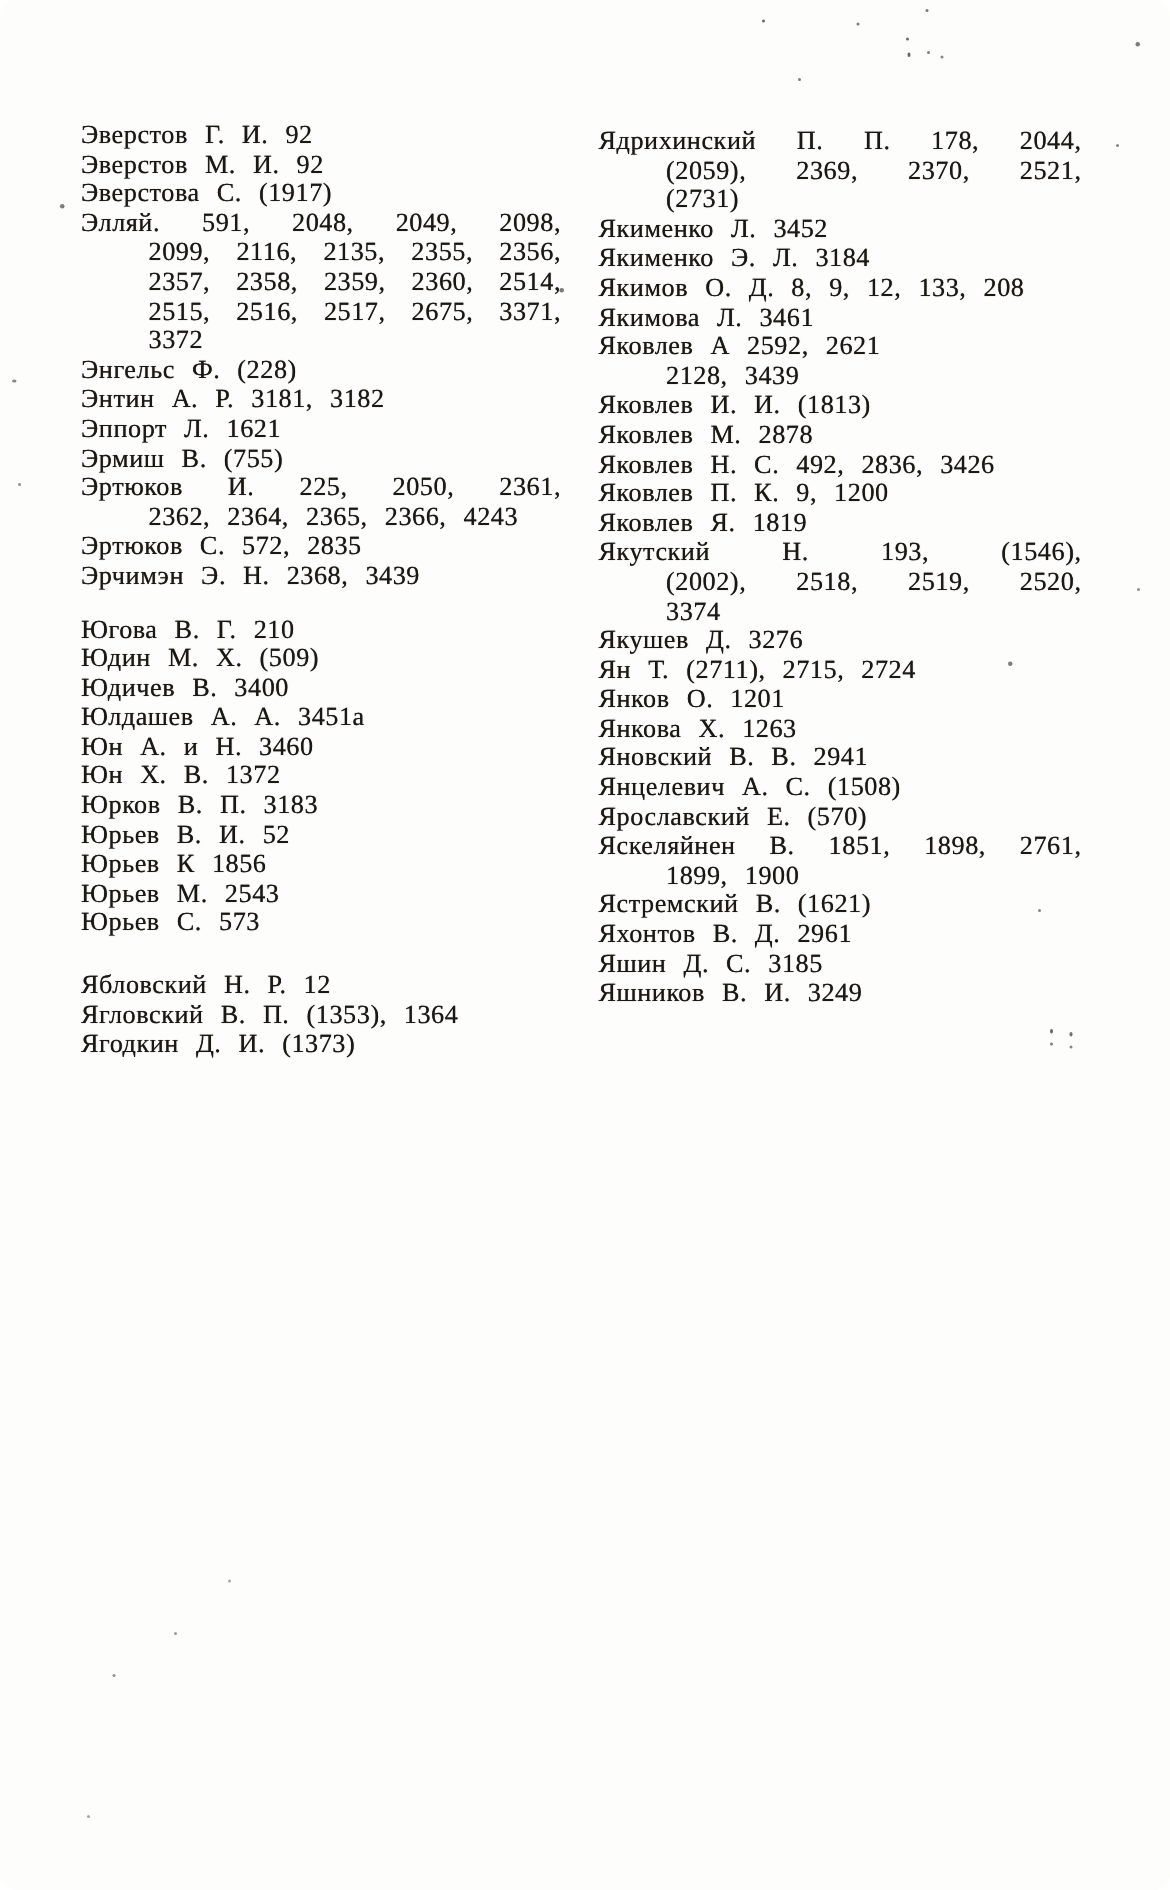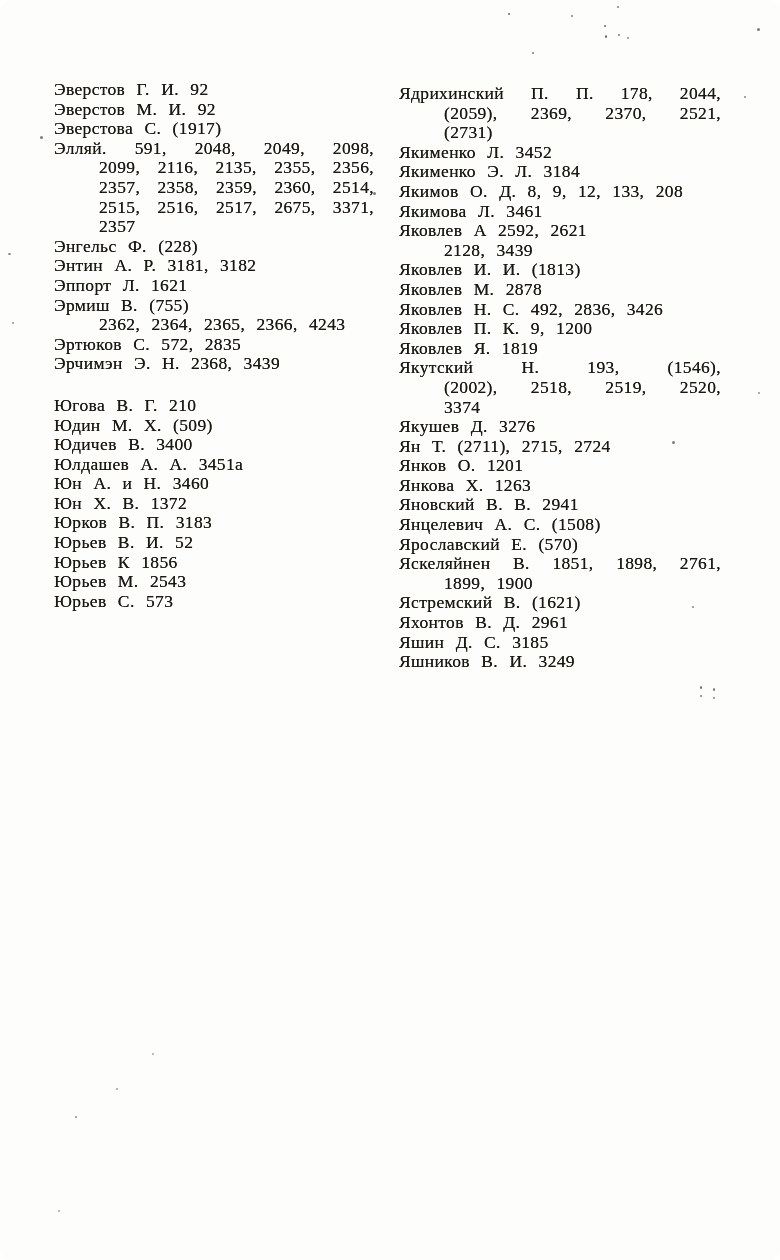--- a/index.html
+++ b/index.html
@@ -64,35 +64,36 @@
           <div class="line">Эверстов М. И. 92</div>
         </div>
         <div class="entry">
           <div class="line">Эверстова С. (1917)</div>
         </div>
         <div class="entry">
           <div class="line just">Элляй. 591, 2048, 2049, 2098,</div>
           <div class="line cont just">2099, 2116, 2135, 2355, 2356,</div>
           <div class="line cont just">2357, 2358, 2359, 2360, 2514,</div>
           <div class="line cont just">2515, 2516, 2517, 2675, 3371,</div>
-          <div class="line cont">2357</div>
+          <div class="line cont">3372</div>
         </div>
         <div class="entry">
           <div class="line">Энгельс Ф. (228)</div>
         </div>
         <div class="entry">
           <div class="line">Энтин А. Р. 3181, 3182</div>
         </div>
         <div class="entry">
           <div class="line">Эппорт Л. 1621</div>
         </div>
         <div class="entry">
           <div class="line">Эрмиш В. (755)</div>
         </div>
         <div class="entry">
+          <div class="line just">Эртюков И. 225, 2050, 2361,</div>
           <div class="line cont">2362, 2364, 2365, 2366, 4243</div>
         </div>
         <div class="entry">
           <div class="line">Эртюков С. 572, 2835</div>
         </div>
         <div class="entry">
           <div class="line">Эрчимэн Э. Н. 2368, 3439</div>
         </div>
       </div>
       <div class="group">
@@ -121,20 +122,31 @@
           <div class="line">Юрьев В. И. 52</div>
         </div>
         <div class="entry">
           <div class="line">Юрьев К 1856</div>
         </div>
         <div class="entry">
           <div class="line">Юрьев М. 2543</div>
         </div>
         <div class="entry">
           <div class="line">Юрьев С. 573</div>
+        </div>
+      </div>
+      <div class="group">
+        <div class="entry">
+          <div class="line">Ябловский Н. Р. 12</div>
+        </div>
+        <div class="entry">
+          <div class="line">Ягловский В. П. (1353), 1364</div>
+        </div>
+        <div class="entry">
+          <div class="line">Ягодкин Д. И. (1373)</div>
         </div>
       </div>
     </div>
 
   <div class="col col-right">
       <div class="group">
         <div class="entry">
           <div class="line just">Ядрихинский П. П. 178, 2044,</div>
           <div class="line cont just">(2059), 2369, 2370, 2521,</div>
           <div class="line cont">(2731)</div>

